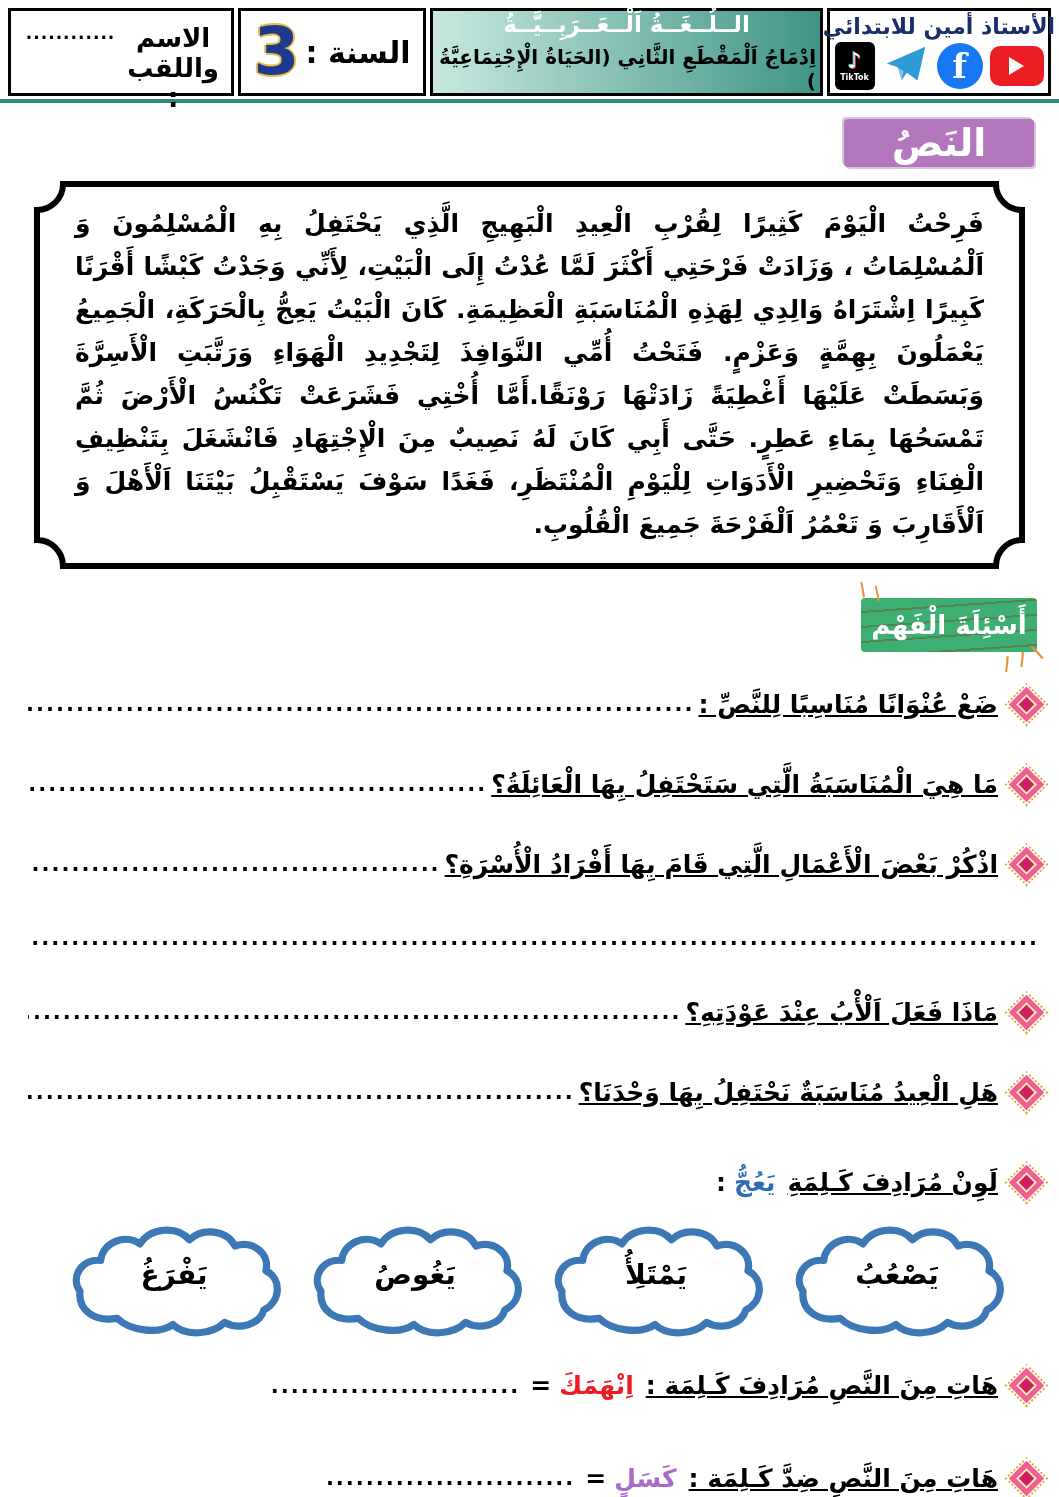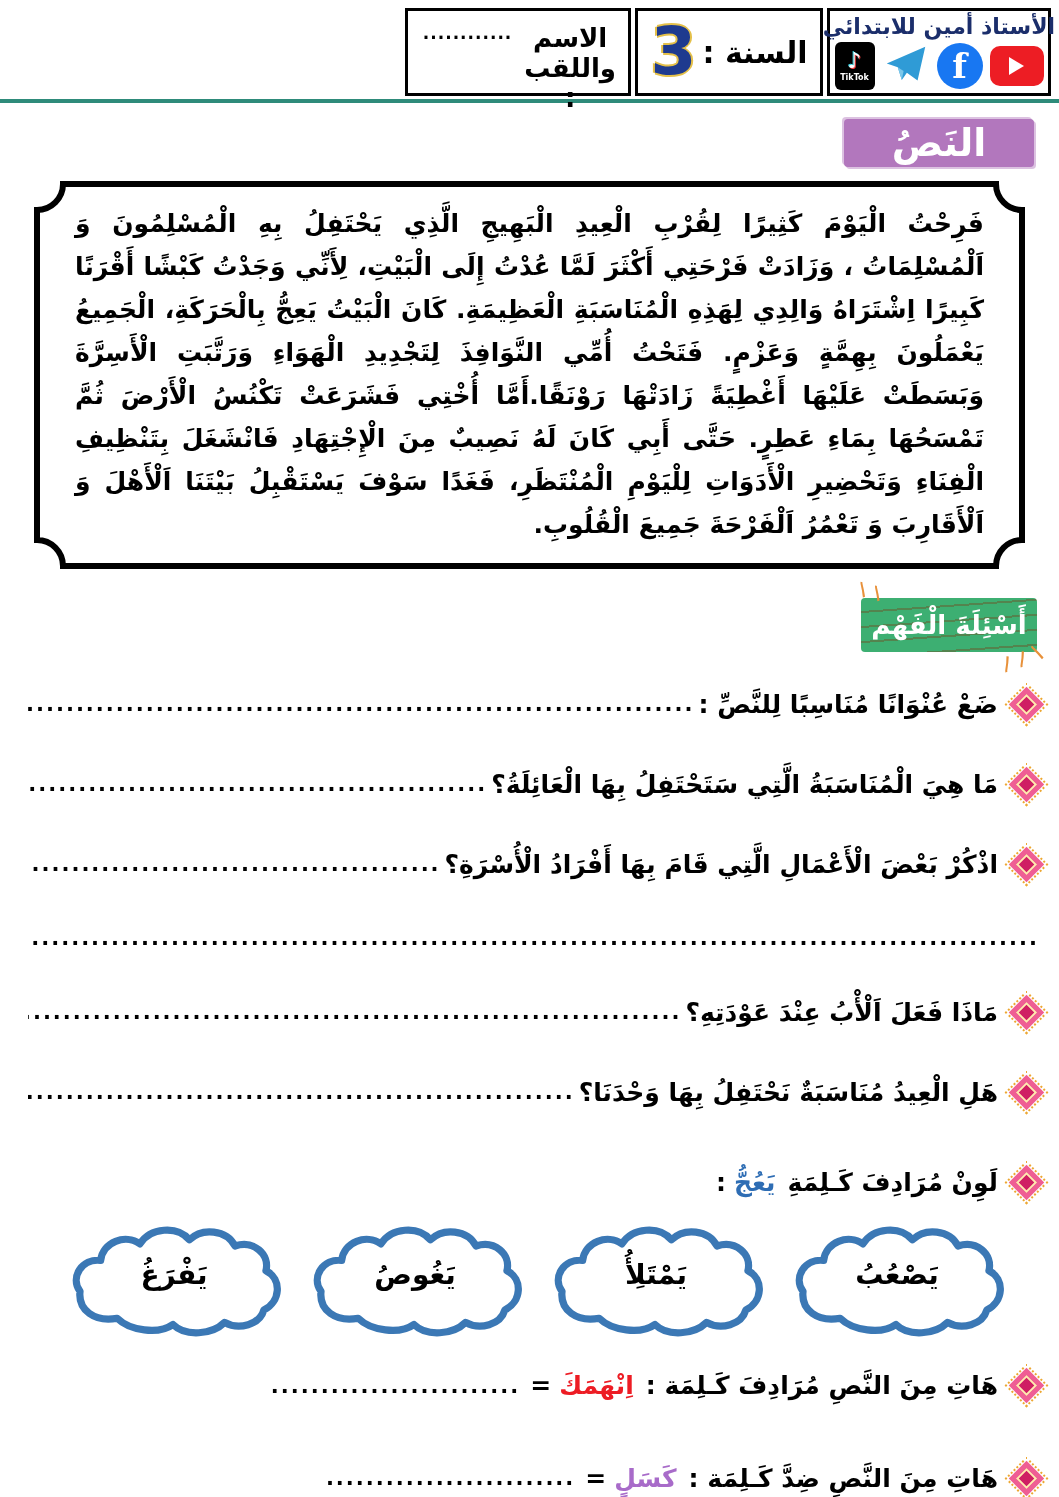--- a/index.html
+++ b/index.html
@@ -52,21 +52,21 @@
   
   .badge-q { width: 176px; height: 54px; color: #fff; font-size: 26px; position: relative;
     display: flex; align-items: center; justify-content: center; margin: 28px 22px 0 auto; border-radius: 4px;
     background: #3daf72;
     background-image: repeating-linear-gradient(176deg, transparent 0 13px, rgba(120,60,20,.38) 13px 15px); }
   .badge-q::before { content: "〵〵"; position: absolute; top: -14px; left: -6px; color: #e8913a; font-size: 15px; transform: rotate(15deg); }
   .badge-q::after  { content: "〳〳〵"; position: absolute; bottom: -16px; right: -10px; color: #e8913a; font-size: 16px; transform: rotate(-18deg); }
 
   .questions { margin-top: 34px; padding: 0 16px 0 28px; }
   .q-row { display: flex; align-items: center; margin-bottom: 44px; font-size: 25px; min-height: 36px; }
-  .q-text { white-space: nowrap; margin-left: 4px; }
+  .q-text { white-space: nowrap; margin-left: 4px; text-decoration: underline; }
   .q-dots { flex: 1 1 auto; overflow: hidden; white-space: nowrap; font-size: 21px; letter-spacing: 2px; }
   .q-dots-short { flex: 0 0 auto; width: 250px; overflow: hidden; white-space: nowrap; font-size: 21px; letter-spacing: 2px; }
   .dots-line { margin: 0 4px 44px 2px; overflow: hidden; white-space: nowrap; font-size: 21px; letter-spacing: 2px; }
   .hl-blue { color: #2e6db4; margin: 14px 8px; white-space: nowrap; }
   .hl-red { color: #ed1c24; margin: 16px 8px; white-space: nowrap; }
   .hl-purple { color: #a86bc9; margin: 0 8px; white-space: nowrap; }
   .q-suffix { margin-left: 10px; white-space: nowrap; }
 
   .diamond { flex: 0 0 auto; width: 25px; height: 25px; transform: rotate(45deg); margin: 0 4px 0 16px;
     background: #ef5e94; outline: 2px dotted #eda731; outline-offset: 1px;
@@ -98,20 +98,24 @@
             <path fill="#7cc7ea" d="M7.3 12.7 L9.6 20 l1-5.2 Z"></path>
           </svg>
       </span>
       <span class="icon-facebook">f</span>
       <span class="icon-youtube">
           <span class="tri"></span>
         </span>
     </div>
   </div>
 
+  <div class="hbox title-box">
+    <div class="subject-title">الــلُــغَــةُ اَلْــعَــرَبِــيَّــةُ</div>
+    <div class="subject-subtitle">اِدْمَاجُ اَلْمَقْطَعِ الثَّانِي (الحَيَاةُ الْإِجْتِمَاعِيَّةُ )</div>
+  </div>
 
   <div class="hbox year-box">
     <span class="year-label">السنة :</span>
     <span class="year-number">3</span>
   </div>
 
   <div class="hbox name-box">
     <div class="name-label">الاسم واللقب :</div>
     <div class="name-dots">.....................................</div>
   </div>

